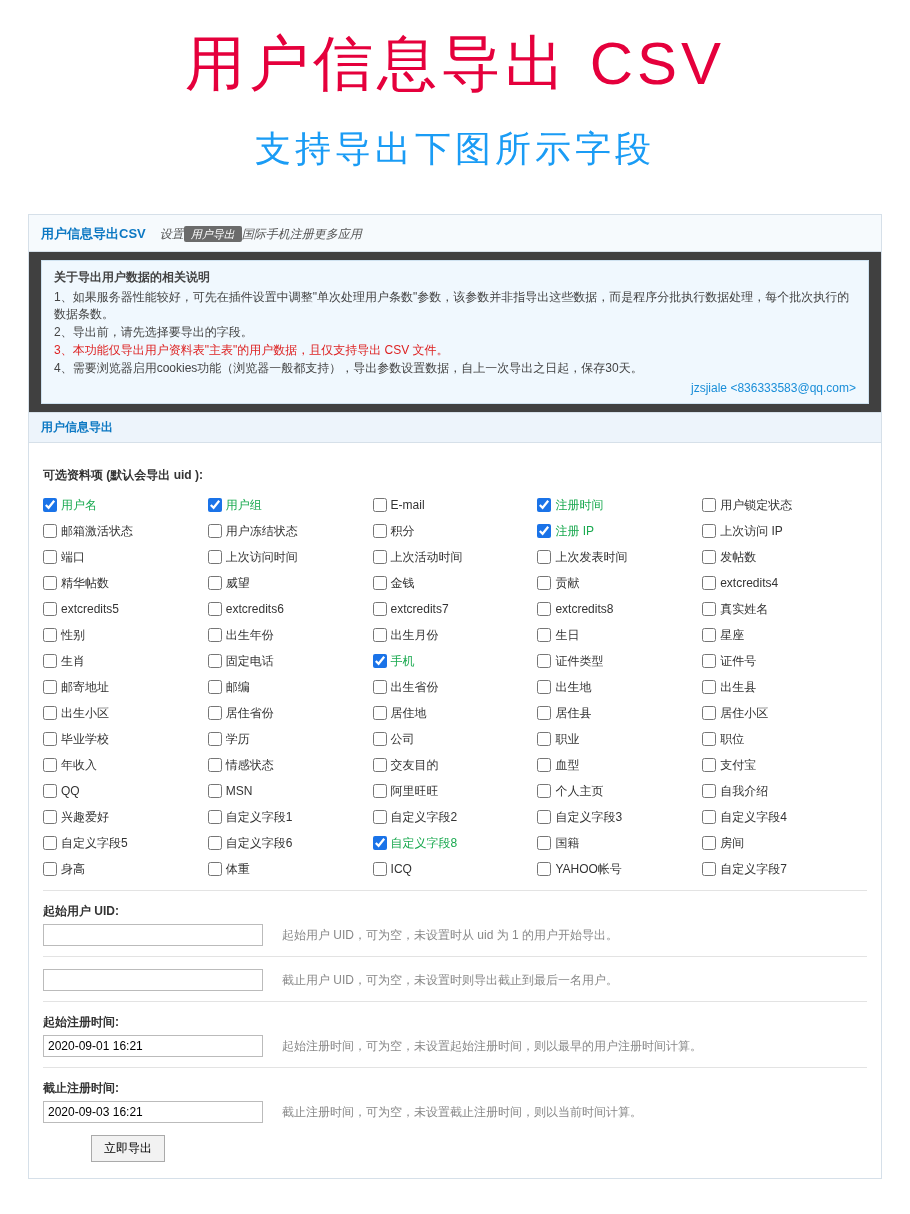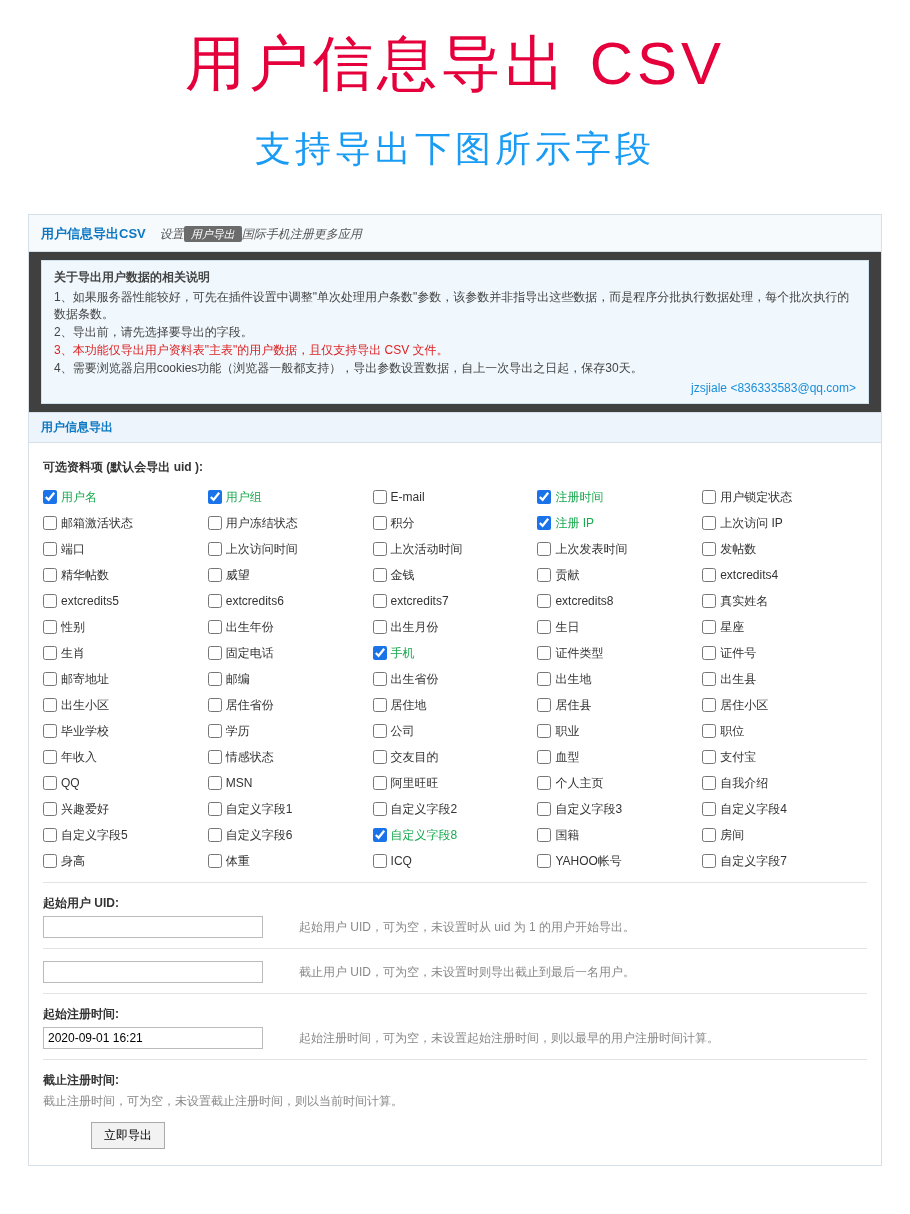--- a/index.html
+++ b/index.html
@@ -10,31 +10,31 @@
   .tabs { padding: 10px 12px 8px; display: flex; align-items: center; gap: 14px; font-size: 12px; border-bottom: 1px solid #d6e0e9; background: #f6fafd; }
   .tab-title { color: #0c78c3; font-weight: bold; font-size: 13px; }
   .tab { color: #555; cursor: pointer; font-style: italic; }
   .tab.active { background: #6b6b6b; color: #fff; padding: 2px 7px; border-radius: 2px; font-size: 11px; }
   .infobox { margin: 8px 12px; border: 1px solid #cfe2f0; background: #f0f8fe; padding: 8px 12px; font-size: 12px; color: #444; }
   .infobox .it { font-weight: bold; margin-bottom: 3px; }
   .infobox .line { margin: 1px 0; }
   .infobox .red { color: #d22; }
   .infobox .author { text-align: right; color: #1a8ed8; margin-top: 4px; }
   .section-h { background: #edf4fb; color: #0c78c3; font-weight: bold; font-size: 12px; padding: 6px 12px; border-top: 1px solid #d6e0e9; border-bottom: 1px solid #d6e0e9; margin-top: 6px; }
-  .body { padding: 10px 14px 16px; font-size: 12px; color: #333; background: #fff; }
+  .body { padding: 18px 14px 16px; font-size: 12px; color: #333; background: #fff; }
   .subh { font-weight: bold; margin: 6px 0 10px; }
   .grid { display: grid; grid-template-columns: repeat(5, 1fr); gap: 4px 0; }
   .cell { display: flex; align-items: center; gap: 4px; height: 22px; }
   .cell input[type=checkbox] { width: 14px; height: 14px; accent-color: #1a73e8; }
   .cell.checked input[type=checkbox] { accent-color: #1a73e8; }
   .cell .lbl { font-size: 12px; }
   .cell.green .lbl { color: #19a94f; }
   .formrow { margin-top: 12px; }
   .formrow .fl { font-weight: bold; margin-bottom: 4px; display: block; }
-  .formrow .inline { display: flex; align-items: center; gap: 36px; }
+  .formrow .inline { display: flex; align-items: center; gap: 19px; }
   .formrow input[type=text] { width: 220px; height: 22px; border: 1px solid #bbb; padding: 0 4px; font-size: 12px; background: #fff; }
   .formrow .hint { color: #888; font-size: 12px; }
   .divider { border-top: 1px solid #e3e3e3; margin-top: 10px; }
   .submitbtn { margin-top: 12px; padding: 4px 12px; background: #f2f2f2; border: 1px solid #aaa; font-size: 12px; cursor: pointer; margin-left: 48px; }
 </style>
 </head>
 <body>
 
 <div class="hero-title">用户信息导出 CSV</div>
 <div class="hero-sub">支持导出下图所示字段</div>
@@ -386,19 +386,20 @@
       <div class="inline">
         <input type="text" value="2020-09-01 16:21" style="">
         <span class="hint">起始注册时间，可为空，未设置起始注册时间，则以最早的用户注册时间计算。</span>
       </div>
     </div>
 
     <div class="divider"></div>
     <div class="formrow">
       <span class="fl">截止注册时间:</span>
       <div class="inline">
+        <input type="text" value="2020-09-03 16:21" style="">
         <span class="hint">截止注册时间，可为空，未设置截止注册时间，则以当前时间计算。</span>
       </div>
     </div>
 
     <button class="submitbtn">立即导出</button>
   </div>
 </div>
 
 </body></html>

